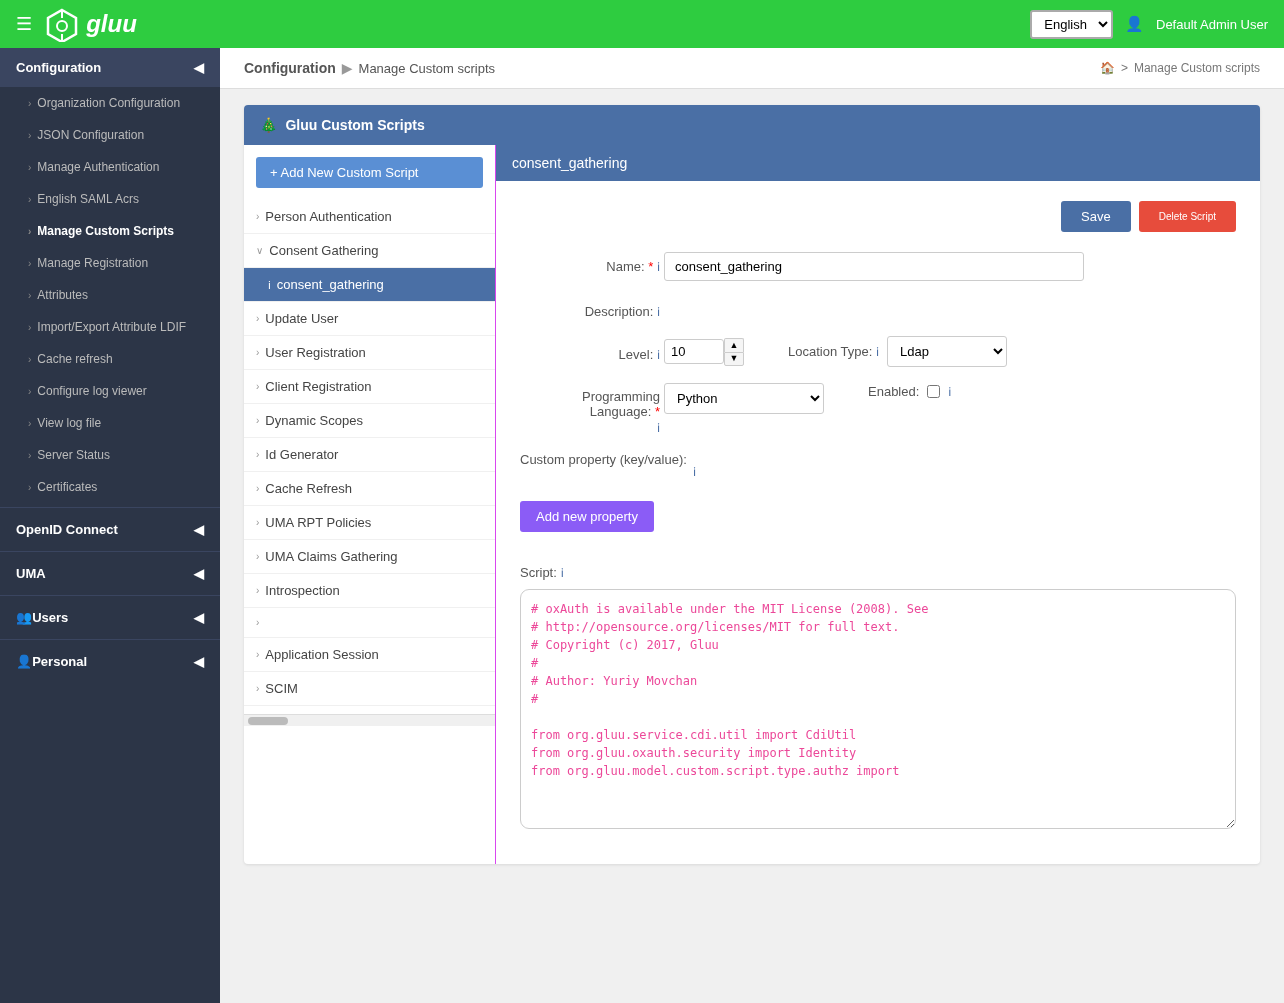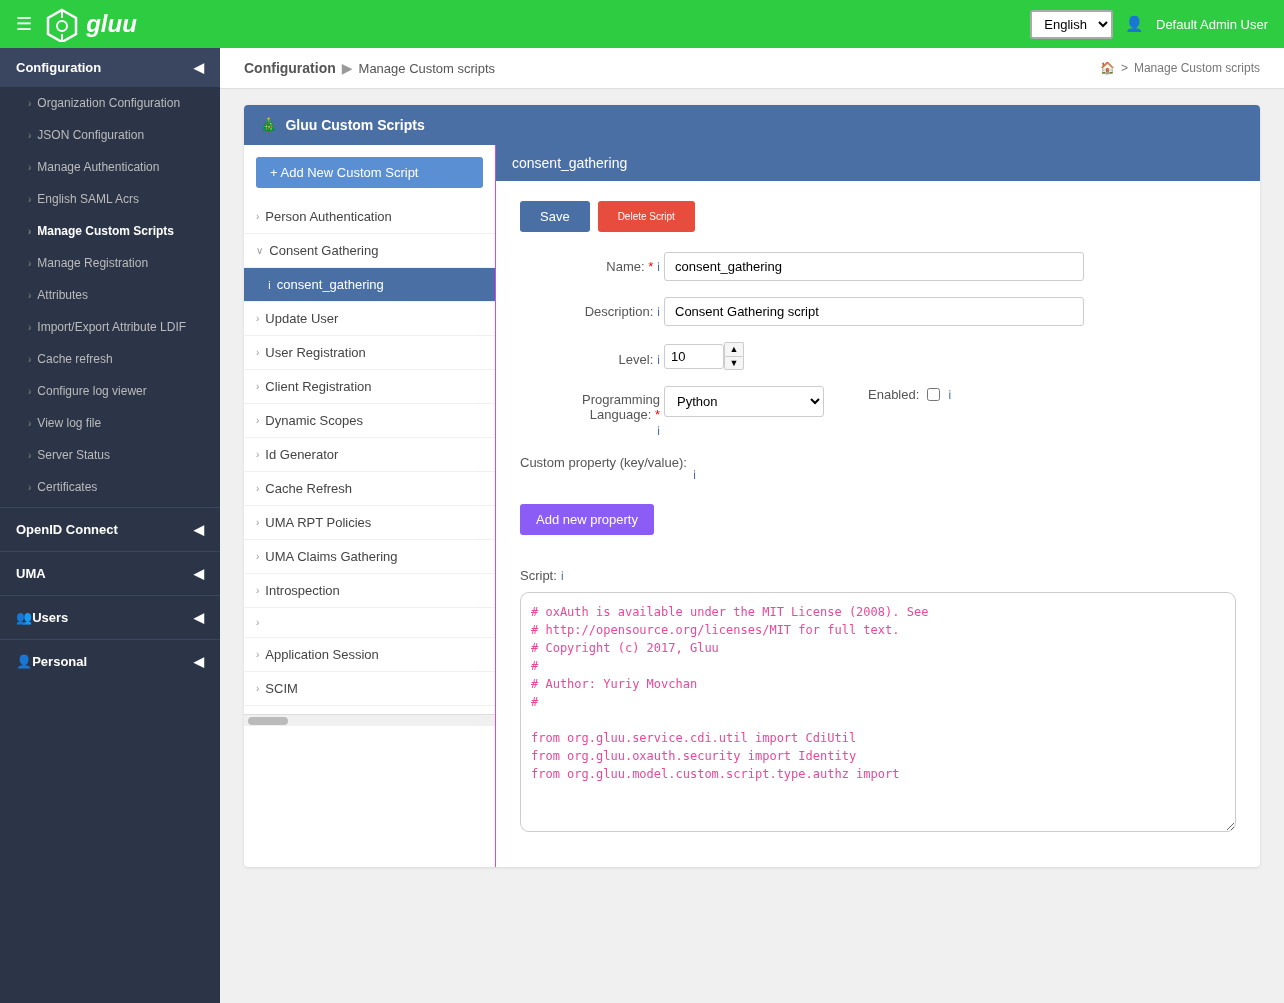--- a/index.html
+++ b/index.html
@@ -158,21 +158,21 @@
     }
     .detail-header {
       background: #4a6fa5;
       color: white;
       padding: 10px 16px;
       font-size: 14px;
       margin: -16px -24px 20px -24px;
     }
     .detail-actions {
       display: flex;
-      justify-content: flex-start;
+      justify-content: flex-end;
       gap: 8px;
       margin-bottom: 20px;
     }
     .btn-save {
       background: #4a6fa5;
       color: white;
       border: none;
       padding: 8px 20px;
       border-radius: 3px;
       cursor: pointer;
@@ -518,34 +518,43 @@
                 <span class="info-icon"> ℹ</span>
               </label>
               <input type="text" class="form-control" value="consent_gathering" style="max-width: 420px;">
             </div>
 
             <div class="form-row">
               <label class="form-label">
                 <span>Description:</span>
                 <span class="info-icon"> ℹ</span>
               </label>
-              <input type="text" class="form-control" value="Consent Gathering script" style="max-width: 420px;">
             </div>
 
             <div class="form-row" style="align-items:center;">
               <label class="form-label">
                 <span>Level:</span>
                 <span class="info-icon"> ℹ</span>
               </label>
               <div class="level-group">
                 <input type="text" class="level-input" value="10" style="">
                 <div class="spinner-wrap">
                   <button class="spinner-btn">▲</button>
                   <button class="spinner-btn">▼</button>
                 </div>
+              </div>
+              <div style="margin-left:40px;display:flex;align-items:center;gap:8px;">
+                <label class="form-group-label">
+                  <span>Location Type:</span>
+                  <span class="info-icon"> ℹ</span>
+                </label>
+                <select class="form-select">
+                  <option>Ldap</option>
+                  <option>File</option>
+                </select>
               </div>
             </div>
 
             <div class="form-row" style="align-items:flex-start;">
               <label class="form-label">
                 <span>Programming</span><br><span>Language: <span class="required">*</span></span>
                 <br><span class="info-icon">ℹ</span>
               </label>
               <div style="display:flex;align-items:center;gap:8px;">
                 <select class="form-select" style="min-width:160px;">

